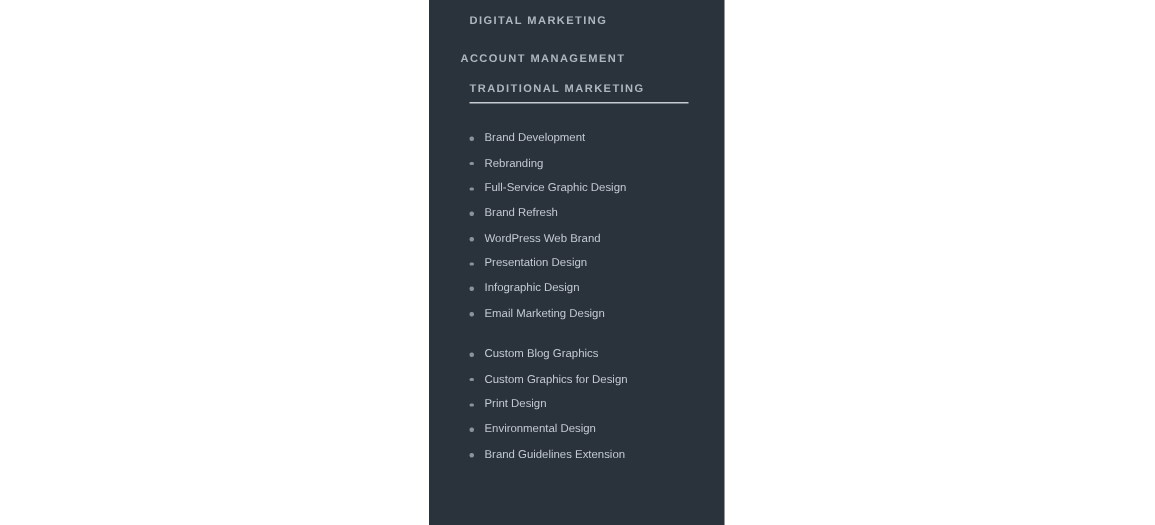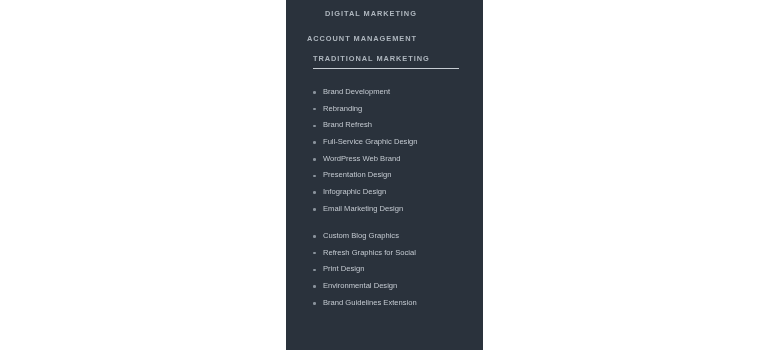--- a/index.html
+++ b/index.html
@@ -26,21 +26,20 @@
     background: #2a323c;
     box-sizing: border-box;
   }
 
   
   #category-nav {
     position: absolute;
     left: 0;
     top: 0;
     width: 197px;
-    padding-left: 12px;
   }
 
   .nav-row {
     position: relative;
     height: 21px;
   }
 
   .nav-tab {
     position: absolute;
     font-size: 7.4px;
@@ -169,28 +168,28 @@
       <li class="service-item">
         <span class="service-bullet"></span>
         <span>Brand Development</span>
       </li>
       <li class="service-item">
         <span class="service-bullet"></span>
         <span>Rebranding</span>
       </li>
       <li class="service-item">
         <span class="service-bullet"></span>
+        <span>Full-Service Graphic Design</span>
+      </li>
+      <li class="service-item">
+        <span class="service-bullet"></span>
         <span>Brand Refresh</span>
       </li>
       <li class="service-item">
         <span class="service-bullet"></span>
-        <span>Full-Service Graphic Design</span>
-      </li>
-      <li class="service-item">
-        <span class="service-bullet"></span>
         <span>WordPress Web Brand</span>
       </li>
       <li class="service-item">
         <span class="service-bullet"></span>
         <span>Presentation Design</span>
       </li>
       <li class="service-item">
         <span class="service-bullet"></span>
         <span>Infographic Design</span>
       </li>
@@ -200,21 +199,21 @@
       </li>
     </ul>
 
     <ul class="service-group">
       <li class="service-item">
         <span class="service-bullet"></span>
         <span>Custom Blog Graphics</span>
       </li>
       <li class="service-item">
         <span class="service-bullet"></span>
-        <span>Refresh Graphics for Social</span>
+        <span>Custom Graphics for Design</span>
       </li>
       <li class="service-item">
         <span class="service-bullet"></span>
         <span>Print Design</span>
       </li>
       <li class="service-item">
         <span class="service-bullet"></span>
         <span>Environmental Design</span>
       </li>
       <li class="service-item">

